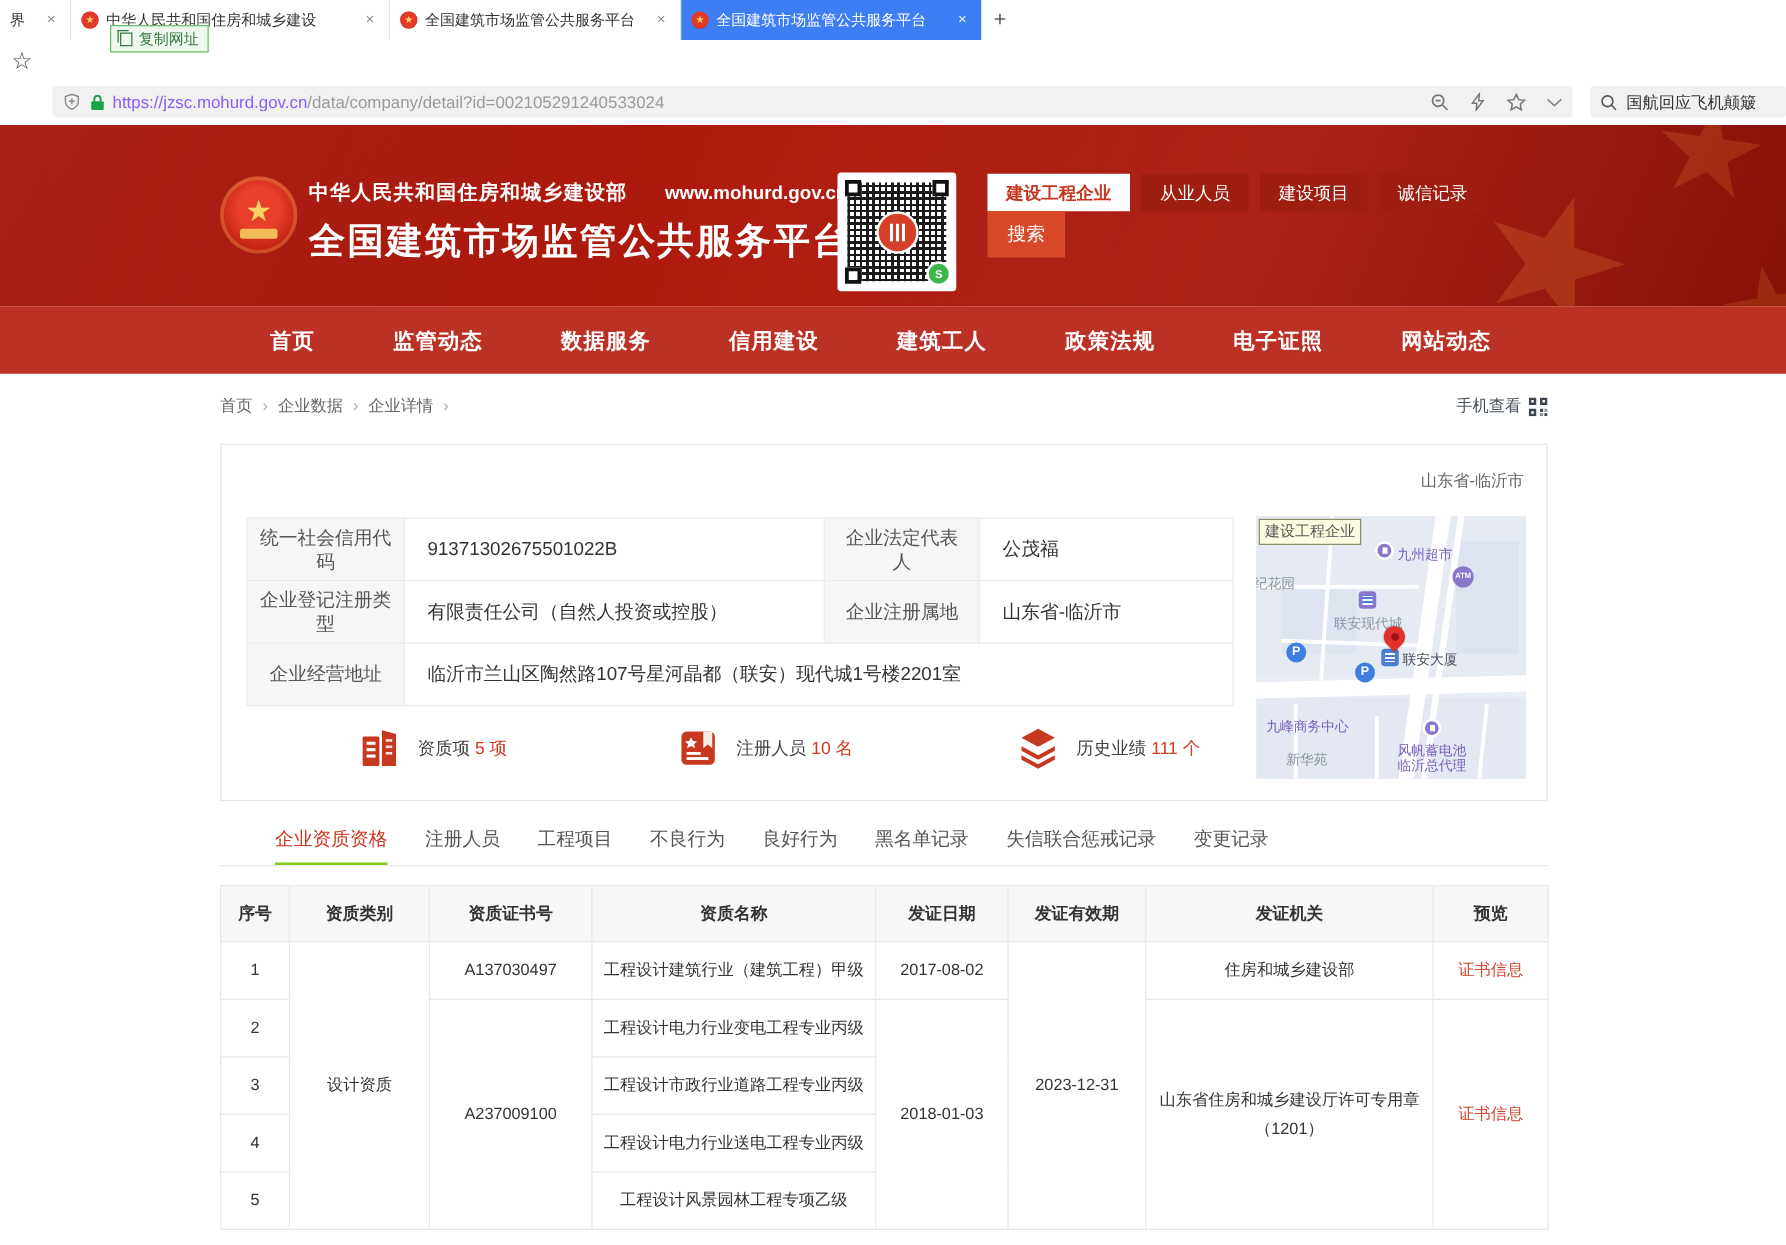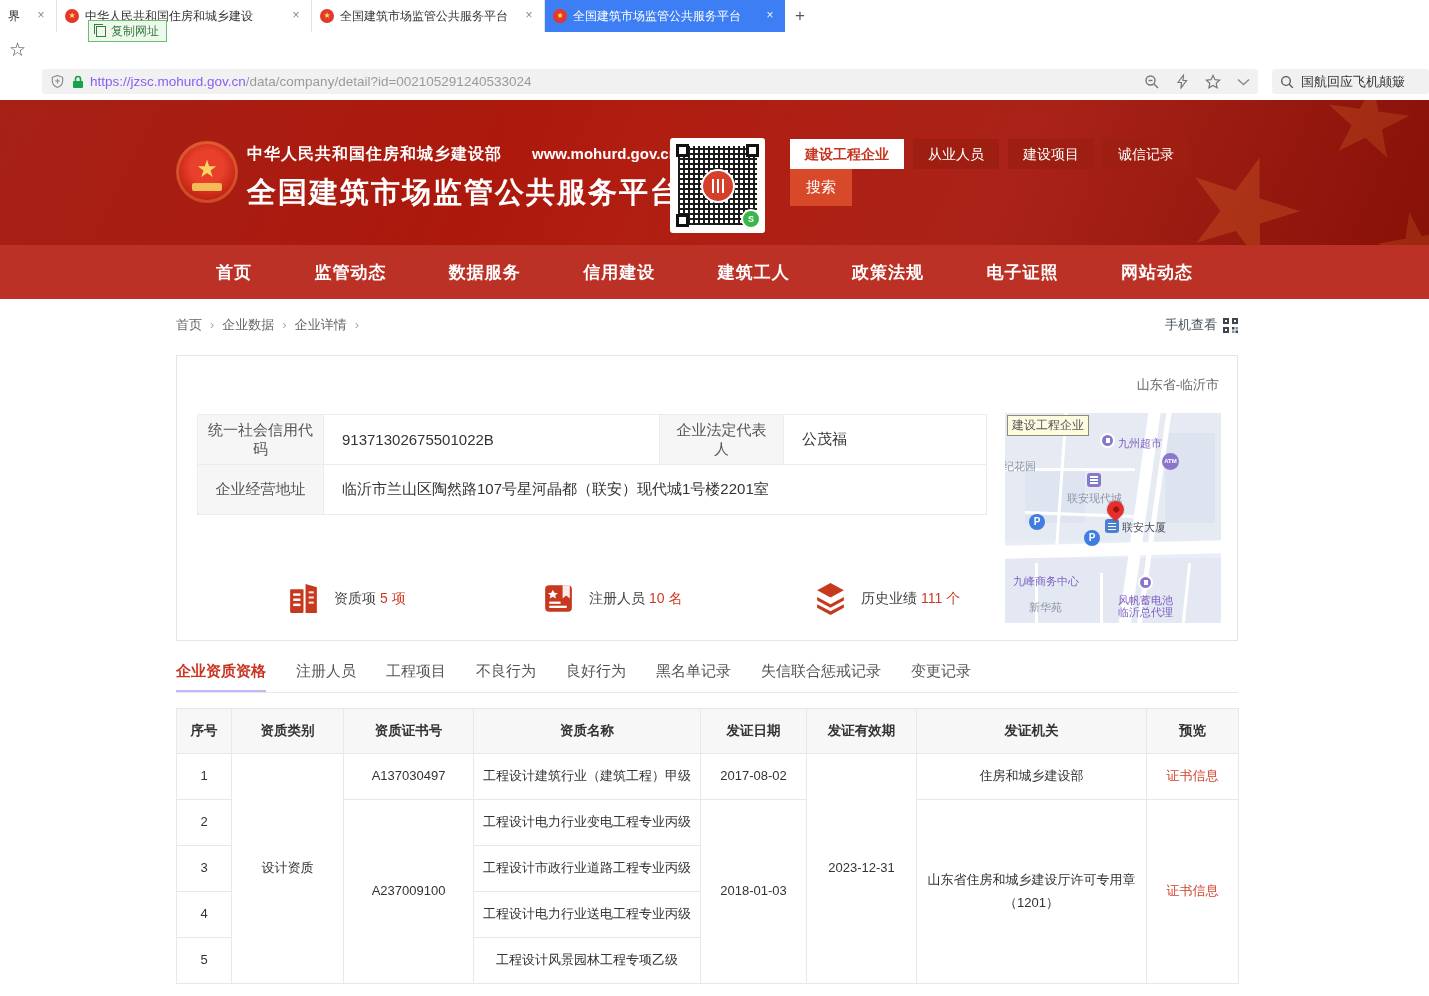--- a/index.html
+++ b/index.html
@@ -104,21 +104,21 @@
   .p-pin::after{content:'P';}
   .atm-pin{position:absolute;width:17px;height:17px;border-radius:50%;background:#8a77cc;color:#fff;font-size:6px;font-weight:bold;text-align:center;line-height:17px;z-index:4;}
   .atm-pin::after{content:'ATM';}
   .bld-pin{position:absolute;width:14px;height:14px;border-radius:3px;background:#4a7fd4;z-index:4;}
   .bld-pin::after{content:'';position:absolute;left:3px;top:3px;width:8px;height:8px;background:repeating-linear-gradient(0deg,#fff 0 1.5px,#4a7fd4 1.5px 3px);}
   .red-pin{position:absolute;width:17px;height:17px;background:#e3302c;border-radius:50% 50% 50% 0;transform:rotate(-45deg);z-index:5;box-shadow:0 0 0 1px rgba(0,0,0,.08);}
   .red-pin::after{content:'';position:absolute;left:5.5px;top:5.5px;width:6px;height:6px;border-radius:50%;background:#9e1410;}
   
   .dtabs{position:absolute;left:176px;top:662px;width:1062px;height:31px;border-bottom:1px solid #e8e8e8;display:flex;gap:30px;box-sizing:border-box;}
   .dtab{font-size:15px;color:#555;padding-bottom:10px;cursor:pointer;}
-  .dtab.active{color:#c93522;border-bottom:2px solid #c4b5fd;font-weight:bold;}
+  .dtab.active{color:#c93522;border-bottom:2px solid #84cc16;font-weight:normal;margin-left:44px;}
   
   .qtable{position:absolute;left:176px;top:708px;width:1062px;border-collapse:collapse;table-layout:fixed;}
   .qtable th{background:#f7f7f7;font-size:13.5px;font-weight:bold;color:#333;height:42px;border:1px solid #e8e8e8;}
   .qtable td{font-size:13px;color:#333;text-align:center;border:1px solid #e8e8e8;height:46px;padding:4px 8px;box-sizing:border-box;line-height:1.7;}
   .qtable .link{color:#d0442e;cursor:pointer;}
   svg{display:block;}
 </style>
 </head>
 <body>
 
@@ -281,20 +281,26 @@
         <col style="width:203px">
       </colgroup>
     <tbody>
         <tr>
       <td class="lbl">统一社会信用代码</td>
       <td class="val">91371302675501022B</td>
       <td class="lbl">企业法定代表人</td>
       <td class="val">公茂福</td>
     </tr>
     <tr>
+      <td class="lbl">企业登记注册类型</td>
+      <td class="val">有限责任公司（自然人投资或控股）</td>
+      <td class="lbl">企业注册属地</td>
+      <td class="val">山东省-临沂市</td>
+    </tr>
+    <tr>
       <td class="lbl">企业经营地址</td>
       <td class="val" colspan="3">临沂市兰山区陶然路107号星河晶都（联安）现代城1号楼2201室</td>
     </tr>
   </tbody>
     </table>
 
   <div class="stats">
     <div class="stat" style="left:88px;top:2px;">
       <span class="ico">
         <svg width="37" height="37" viewBox="0 0 36 36">

